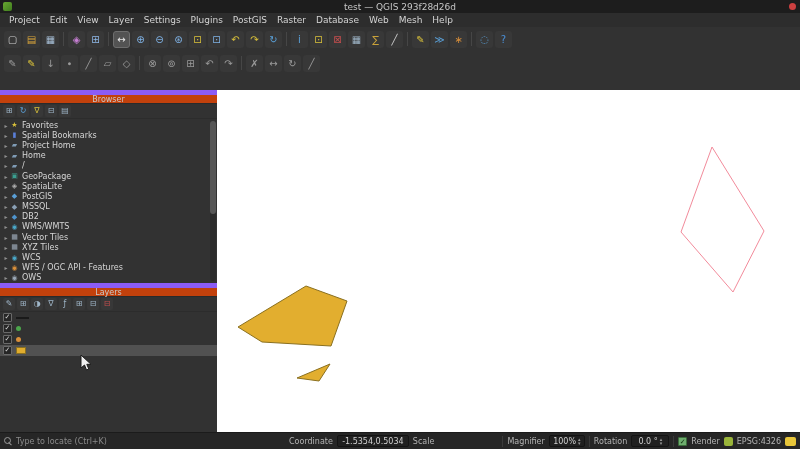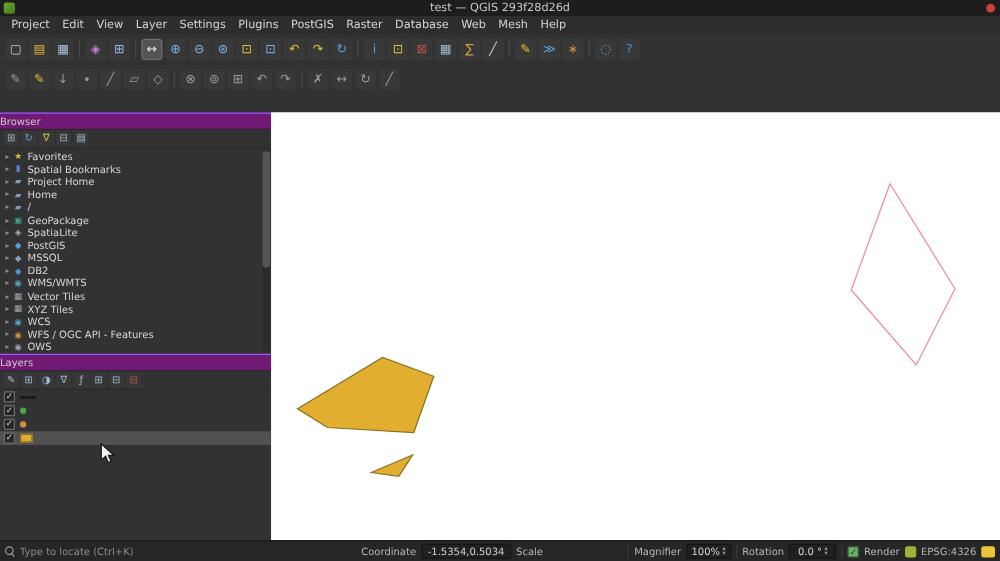--- a/index.html
+++ b/index.html
@@ -29,22 +29,22 @@
   .tb-icon { width:17px; height:17px; margin:0 1px; background:#383838; border-radius:3px;
     font-size:10px; line-height:17px; text-align:center; }
   .tb-icon.active { background:#535353; border:1px solid #6e6e6e; line-height:15px; }
   .tb-sep { width:1px; height:14px; background:#464646; margin:0 3px; }
   
   .main { position:absolute; top:90px; bottom:17px; left:0; right:0; }
   .dock { position:absolute; left:0; top:0; width:217px; height:100%; background:#323232; }
   .panel { position:absolute; left:0; right:0; }
   .browser-panel { top:0; height:193px; }
   .layers-panel { top:193px; bottom:0; }
-  .panel-header { height:14px; background:#701a75; border-top:1px solid #8b5cf6;
-    border-bottom:1px solid #2a2a2a; display:flex; align-items:center; 
+  .panel-header { height:14px; background:#c2410c; border-top:5px solid #8b5cf6;
+    border-bottom:1px solid #2a2a2a; display:flex; align-items:center; justify-content:center;
     font-size:8px; color:#c9c9c9; }
   .panel-toolbar { height:15px; display:flex; align-items:center; gap:2px; padding-left:3px;
     border-bottom:1px solid #2c2c2c; }
   .ptb-icon { width:12px; height:12px; background:#383838; border-radius:2px;
     font-size:8px; line-height:12px; text-align:center; }
   
   .tree { padding-top:1px; overflow:hidden; height:163px; }
   .tree-row { height:10.2px; display:flex; align-items:center; padding-left:2px; white-space:nowrap; }
   .expander { width:8px; font-size:6px; color:#8f8f8f; text-align:center; }
   .tree-icon { width:9px; font-size:7px; margin-right:3px; text-align:center; }

